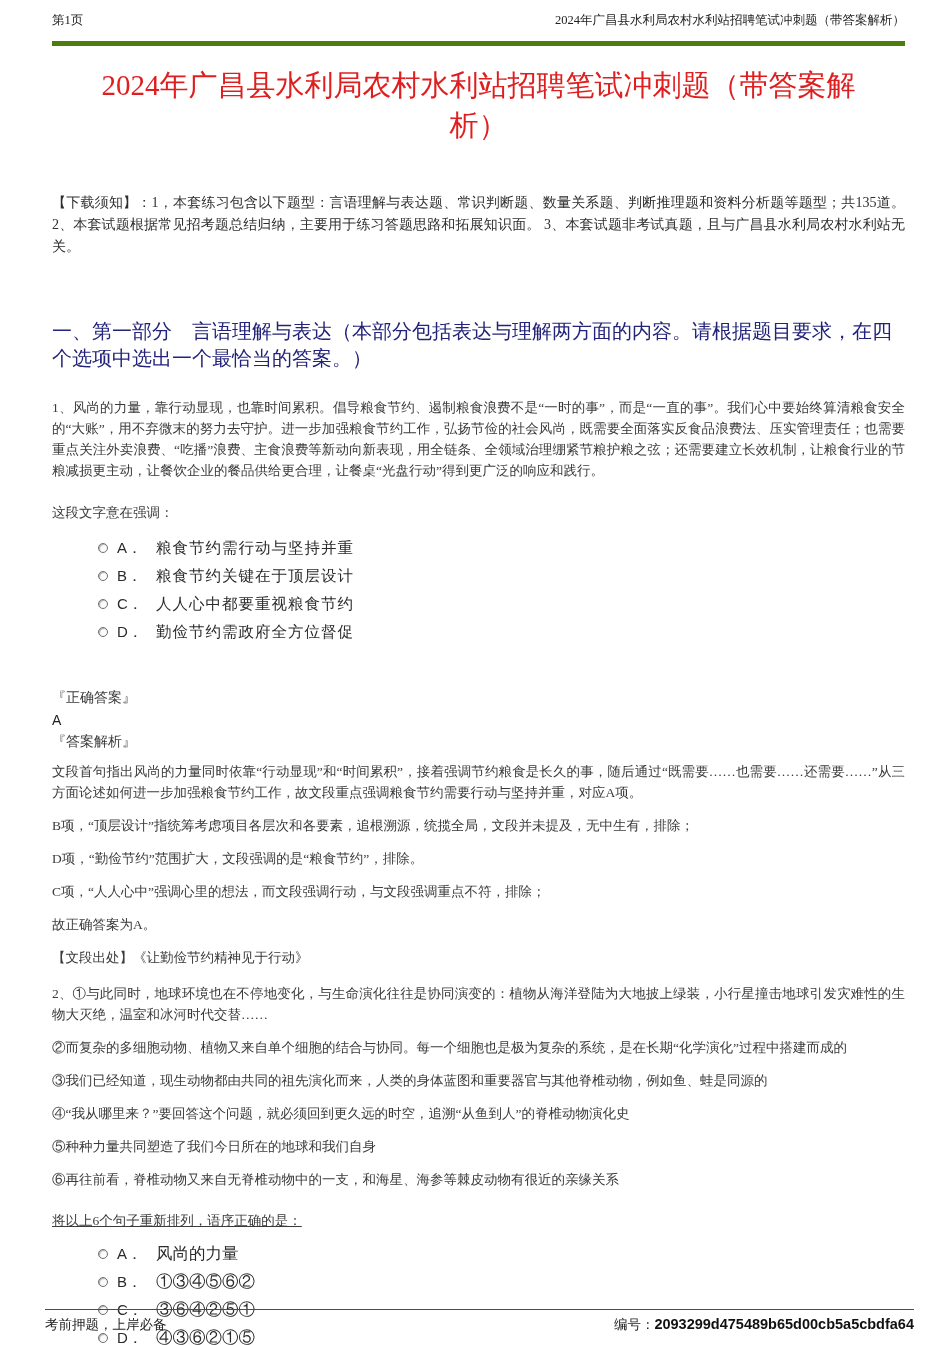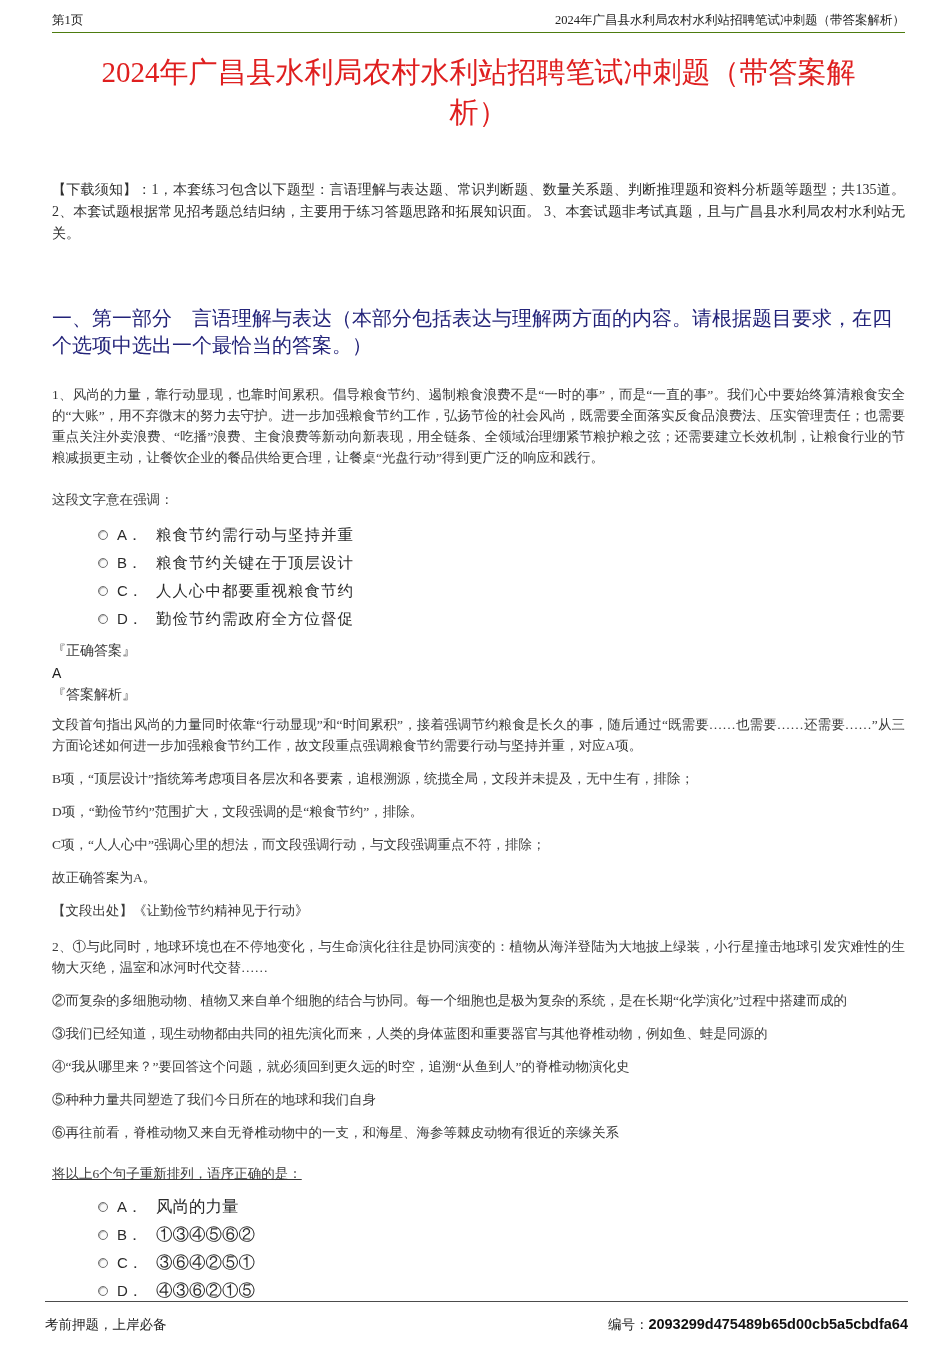--- a/index.html
+++ b/index.html
@@ -7,21 +7,21 @@
   body {
     width:950px; height:1345px; position:relative; overflow:hidden;
     font-family:"Liberation Serif","DejaVu Serif",serif;
     color:var(--body-text,#3a3a3a);
   }
   .page { width:100%; height:100%; position:relative; padding:0 45px 0 52px; }
 
   
   .header {
     display:flex; justify-content:space-between; align-items:flex-end;
-    padding-top:13px; padding-bottom:4px; border-bottom:1px solid #4d7c0f;
+    padding-top:13px; padding-bottom:13px; border-bottom:5px solid #4d7c0f;
     font-size:12.5px; color:#222; line-height:15px;
   }
   .header .hleft  { white-space:nowrap; }
   .header .hright { white-space:nowrap; }
 
   
   .doc-title {
     margin:19px auto 0 auto; max-width:810px; text-align:center;
     color:var(--title-red,#df1f1f); font-size:29px; line-height:40px; font-weight:400;
   }
@@ -45,37 +45,37 @@
     width:10px; height:10px; border-radius:50%;
     border:1px solid #6f6f6f; background:#fbfbfb;
     box-shadow:inset 1px 1px 1px rgba(0,0,0,.30);
     margin-right:9px; flex:0 0 auto;
   }
   .opt-letter { font-family:"Liberation Sans","DejaVu Sans",sans-serif; font-size:15px; color:#2b2b2b; width:39px; }
   .opt-text   { font-size:15.5px; color:#2b2b2b; letter-spacing:1px; }
   .q2 .opt-text { font-size:16.5px; letter-spacing:0; }
 
   
-  .answer-block { margin-top:7px; }
+  .answer-block { margin-top:41px; }
   .answer-block p { font-size:14px; line-height:22px; }
   .answer-letter { font-family:"Liberation Sans","DejaVu Sans",sans-serif; font-size:14.5px; color:#1d1d1d; }
   .analysis { margin-top:8px; }
   .analysis p { font-size:13.5px; line-height:21px; margin-bottom:12px; text-align:justify; }
   .source { font-size:13.5px; line-height:21px; }
 
   
   .q2 { margin-top:15px; }
   .q2 .sentence { font-size:13.5px; line-height:21px; margin-bottom:12px; text-align:justify; }
   .q2 .prompt { margin-top:20px;text-decoration:underline; }
   .q2 .options { margin-top:9px; }
 
   
   .footer {
-    position:absolute; left:45px; right:42px; bottom:11px;
-    border-top:1px solid #4c4c4c; padding-top:14px;
+    position:absolute; left:45px; right:36px; bottom:11px;
+    border-top:1px solid #4c4c4c; padding-top:6px;
     display:flex; justify-content:space-between; align-items:baseline;
     font-size:13.5px; color:#222;
   }
   .footer .fid-label { font-size:13.5px; }
   .footer .fid-value {
     font-family:"Liberation Sans","DejaVu Sans",sans-serif;
     font-size:14.5px; font-weight:bold; color:#111; letter-spacing:0;
   }
 </style>
 </head>

